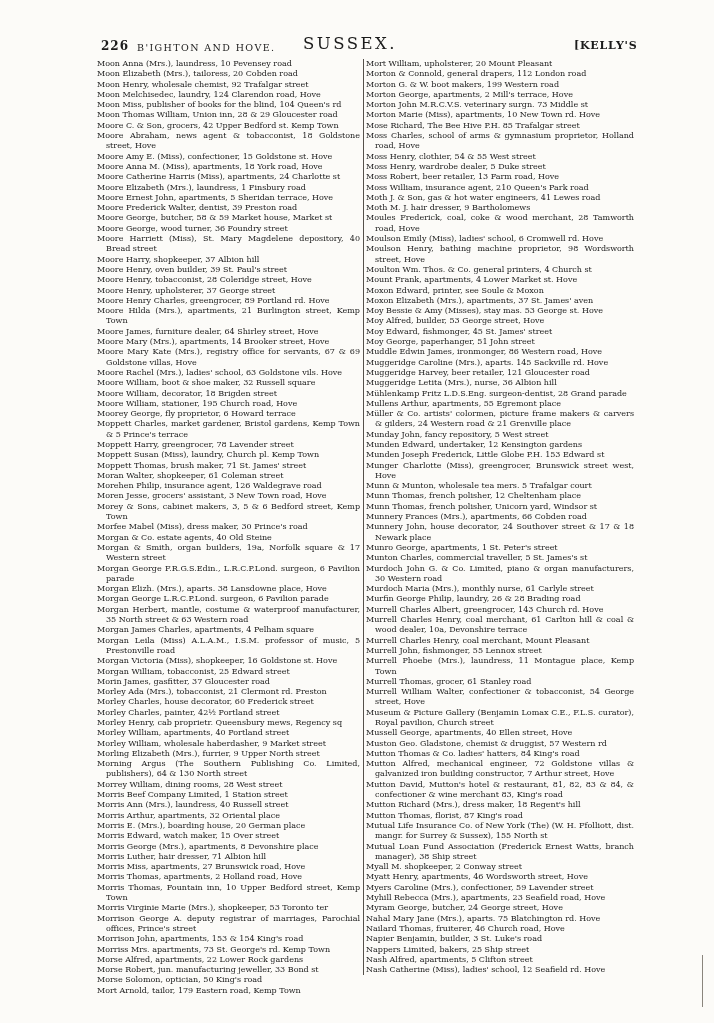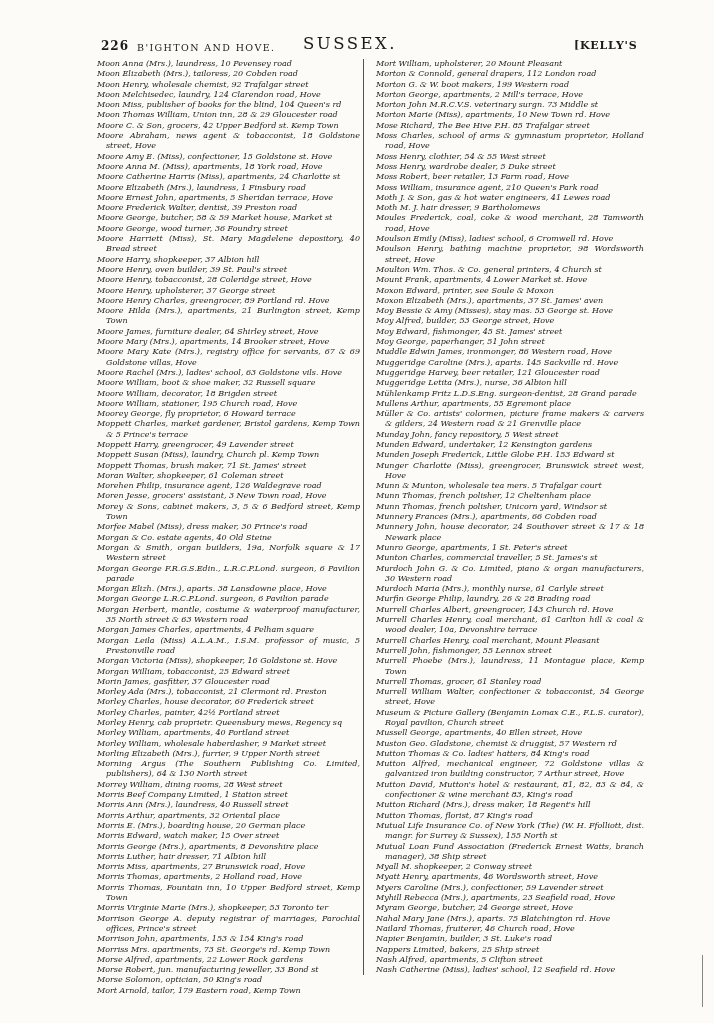--- a/index.html
+++ b/index.html
@@ -18,26 +18,25 @@
   .hdr-run    { left:137px; top:42px; font-size:9.5px; font-weight:normal; letter-spacing:1.4px; }
   .hdr-county { left:303px; top:34px; font-size:16.5px; letter-spacing:2.5px; }
   .hdr-kellys { left:574px; top:39px; font-size:11px; font-weight:bold; letter-spacing:0.8px; }
   
   .columns { position:absolute; top:59px; left:97px; display:flex; align-items:flex-start; }
   .col {
     width:263px;
     font-size:8px;
     line-height:10.3px;
     text-align:justify;
-    font-style:italic;
   }
   .col-right {
     width:268px;
     margin-left:3px;
-    padding-left:12px;
+    padding-left:2px;
     border-left:1px solid #55504a;
   }
   .entry { padding-left:9px; text-indent:-9px; }
   .scan-artifact {
     position:absolute; right:11px; top:955px;
     width:1px; height:52px; background:#8a857d;
   }
 </style>
 </head>
 <body>
@@ -77,21 +76,21 @@
         <div class="entry">Moore Hilda (Mrs.), apartments, 21 Burlington street, Kemp Town</div>
         <div class="entry">Moore James, furniture dealer, 64 Shirley street, Hove</div>
         <div class="entry">Moore Mary (Mrs.), apartments, 14 Brooker street, Hove</div>
         <div class="entry">Moore Mary Kate (Mrs.), registry office for servants, 67 &amp; 69 Goldstone villas, Hove</div>
         <div class="entry">Moore Rachel (Mrs.), ladies' school, 63 Goldstone vils. Hove</div>
         <div class="entry">Moore William, boot &amp; shoe maker, 32 Russell square</div>
         <div class="entry">Moore William, decorator, 18 Brigden street</div>
         <div class="entry">Moore William, stationer, 195 Church road, Hove</div>
         <div class="entry">Moorey George, fly proprietor, 6 Howard terrace</div>
         <div class="entry">Moppett Charles, market gardener, Bristol gardens, Kemp Town &amp; 5 Prince's terrace</div>
-        <div class="entry">Moppett Harry, greengrocer, 49 Lavender street</div>
+        <div class="entry">Moppett Harry, greengrocer, 78 Lavender street</div>
         <div class="entry">Moppett Susan (Miss), laundry, Church pl. Kemp Town</div>
         <div class="entry">Moppett Thomas, brush maker, 71 St. James' street</div>
         <div class="entry">Moran Walter, shopkeeper, 61 Coleman street</div>
         <div class="entry">Morehen Philip, insurance agent, 126 Waldegrave road</div>
         <div class="entry">Moren Jesse, grocers' assistant, 3 New Town road, Hove</div>
         <div class="entry">Morey &amp; Sons, cabinet makers, 3, 5 &amp; 6 Bedford street, Kemp Town</div>
         <div class="entry">Morfee Mabel (Miss), dress maker, 30 Prince's road</div>
         <div class="entry">Morgan &amp; Co. estate agents, 40 Old Steine</div>
         <div class="entry">Morgan &amp; Smith, organ builders, 19a, Norfolk square &amp; 17 Western street</div>
         <div class="entry">Morgan George F.R.G.S.Edin., L.R.C.P.Lond. surgeon, 6 Pavilion parade</div>

